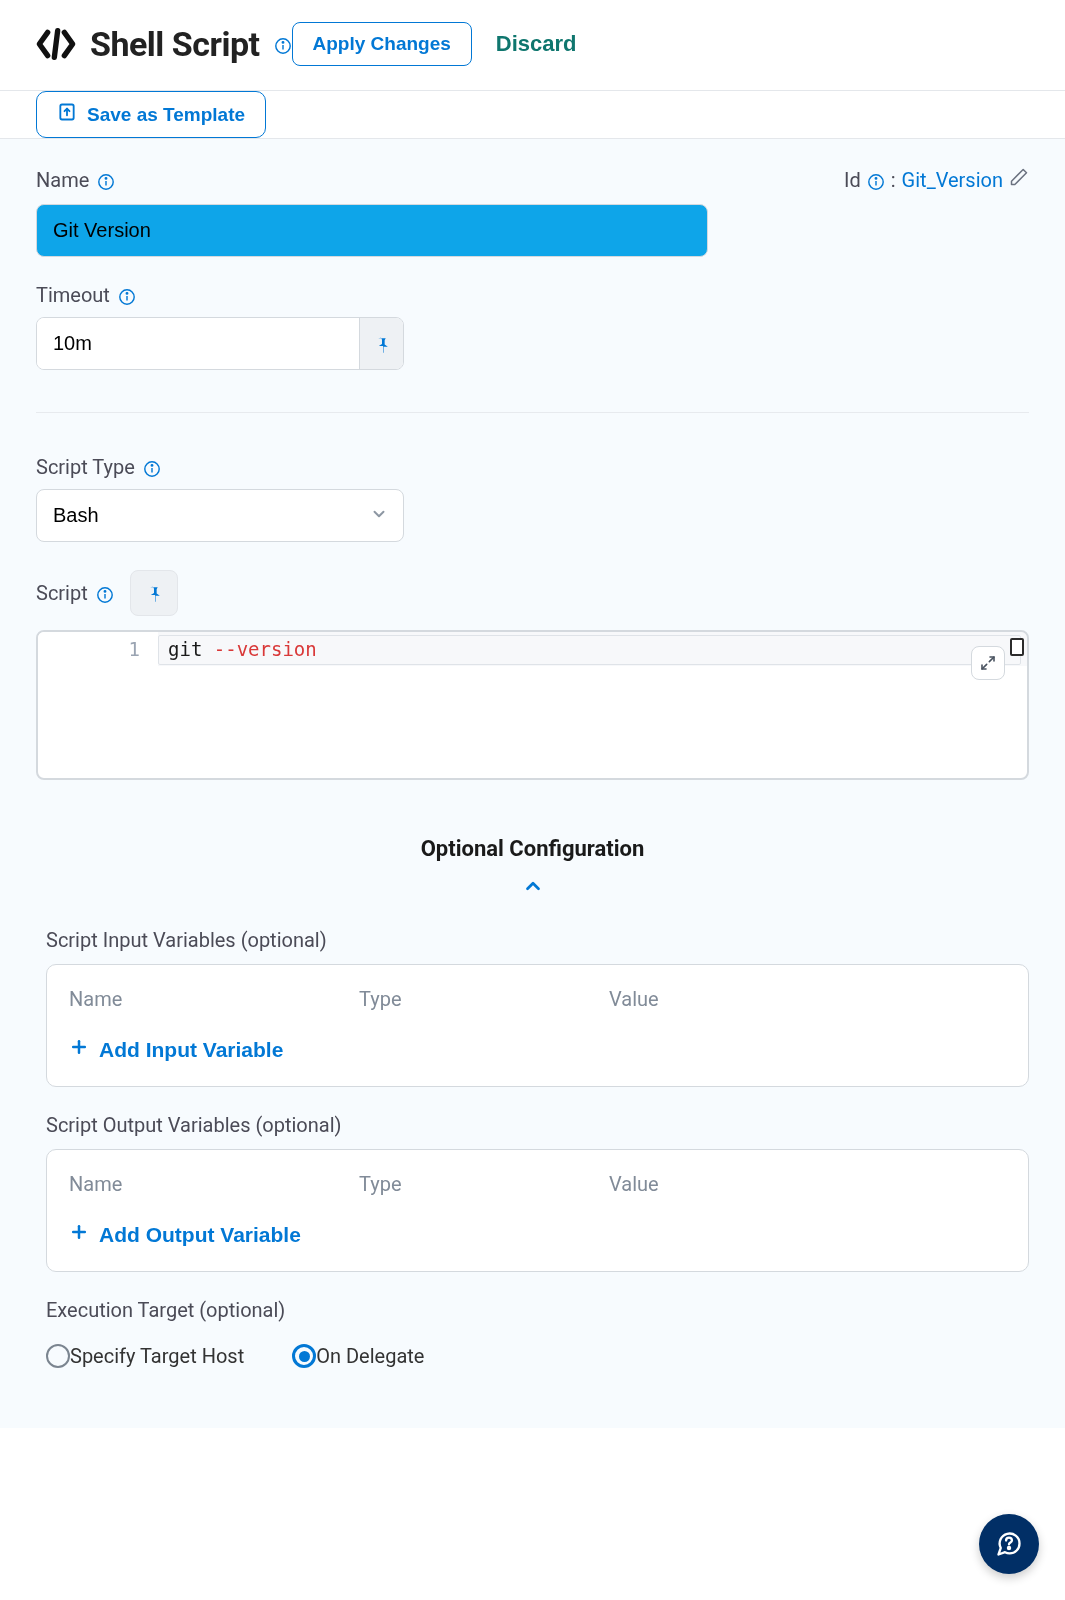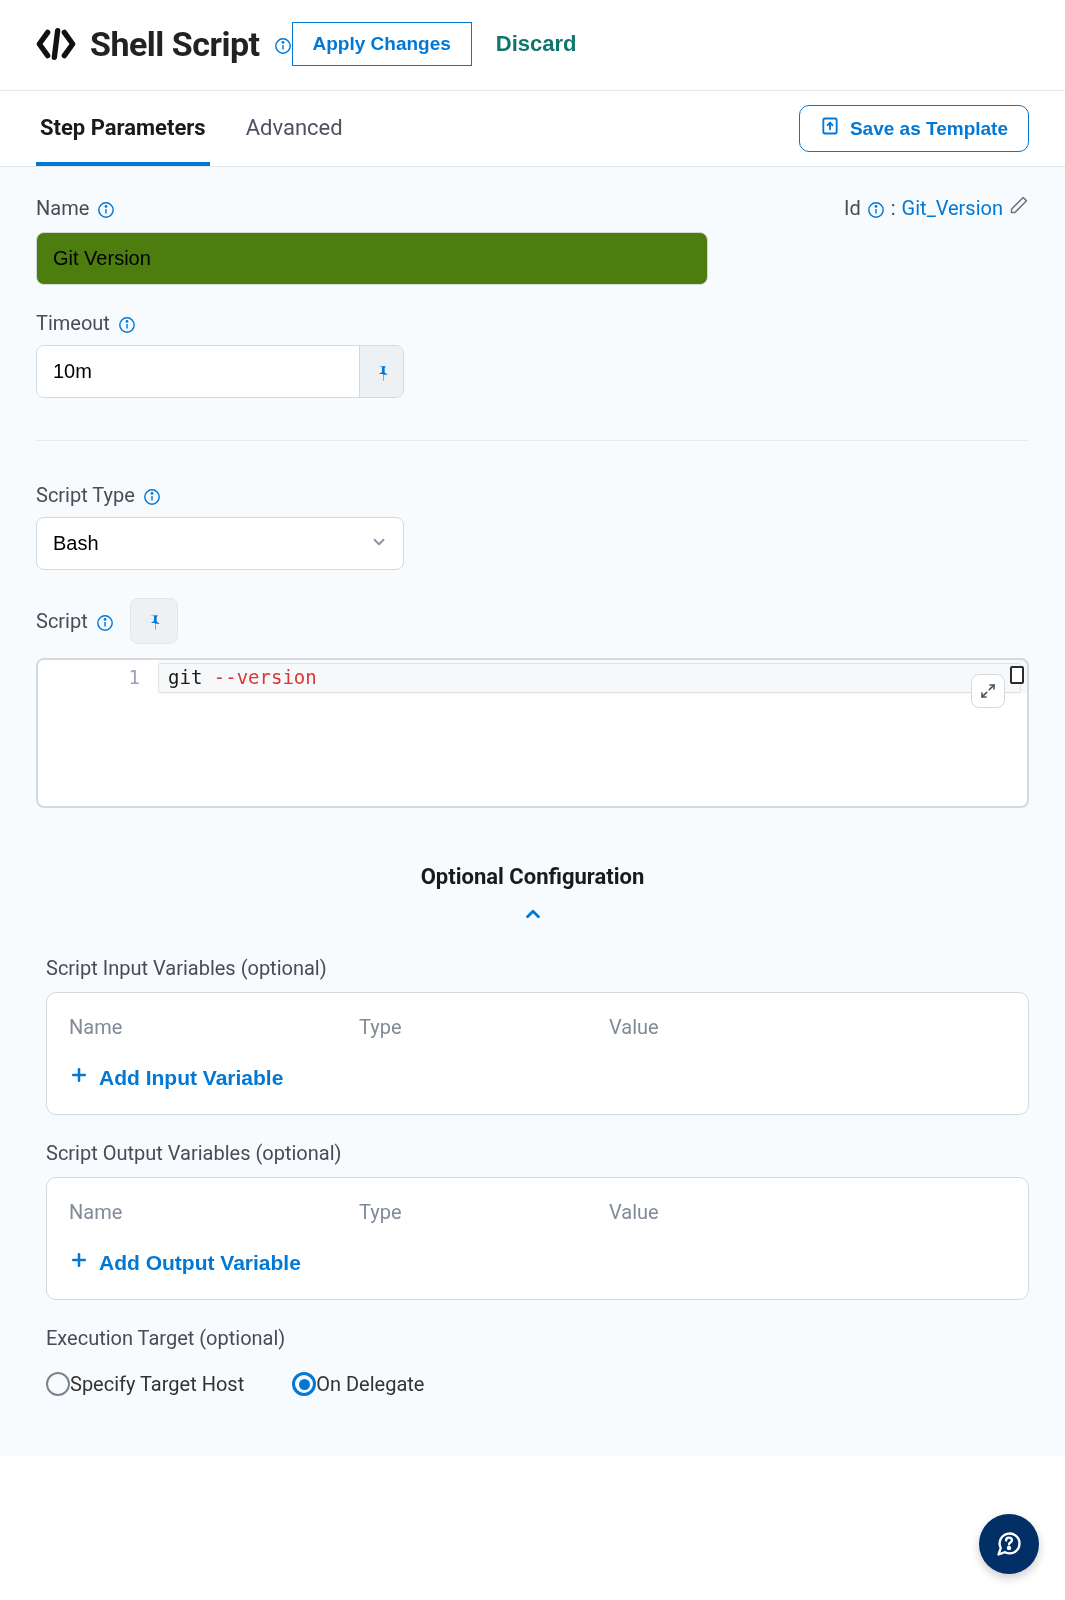--- a/index.html
+++ b/index.html
@@ -5,37 +5,37 @@
   * { box-sizing: border-box; margin: 0; padding: 0; }
   html, body { font-family: -apple-system, BlinkMacSystemFont, "Segoe UI", Roboto, Helvetica, Arial, sans-serif; color:#222; background:#fff; }
   .container { width:1065px; margin:0 auto; background:#fff; }
   
   .topbar { display:flex; align-items:center; justify-content:flex-start; padding:22px 36px 24px 36px; border-bottom:1px solid #e4e7eb; }
   .topbar-left { display:flex; align-items:center; gap:14px; }
   .title { font-size:34px; font-weight:700; letter-spacing:-0.5px; }
   .code-icon { display:inline-flex; }
   .info-icon-sm { display:inline-flex; color:#0278d5; position:relative; top:2px; }
   .topbar-right { display:flex; align-items:center; gap:24px; }
-  .btn-outline { border:1.5px solid #0278d5; color:#0278d5; background:#fff; padding:10px 20px; border-radius:0; font-weight:600; font-size:19px; cursor:pointer; }
+  .btn-outline { border:1.5px solid #0278d5; color:#0278d5; background:#fff; padding:10px 20px; border-radius:8px; font-weight:600; font-size:19px; cursor:pointer; }
   .btn-link { background:none; border:none; color:#0f766e; font-weight:600; font-size:22px; cursor:pointer; }
   
   .tabbar { display:flex; align-items:center; justify-content:space-between; padding:0 36px; border-bottom:1px solid #e4e7eb; background:#fff; }
   .tabs { display:flex; gap:32px; }
   .tab { padding:24px 4px 22px 4px; font-size:22px; color:#4f5162; cursor:pointer; border-bottom:4px solid transparent; }
   .tab.active { font-weight:700; color:#1a1a1a; border-bottom-color:#0278d5; }
   .save-template-btn { border:1.5px solid #0278d5; color:#0278d5; background:#fff; padding:10px 20px; border-radius:10px; font-weight:600; font-size:19px; cursor:pointer; display:flex; align-items:center; gap:10px; }
   
   .panel { background:#f7fbfe; padding:28px 36px 60px 36px; min-height:1200px; }
   .row-top { display:flex; align-items:center; gap:24px; }
   .field-label { font-size:20px; color:#4b4b57; display:flex; align-items:center; gap:8px; margin-bottom:10px; }
   .id-block { margin-left:auto; font-size:20px; display:flex; align-items:center; gap:6px; }
   .id-label { color:#4b4b57; display:flex; align-items:center; gap:6px; }
   .id-value { color:#0278d5; font-weight:400; }
   .pencil-icon { color:#6b7280; cursor:pointer; }
-  .text-input { width:100%; max-width:672px; padding:14px 16px; font-size:20px; border:1px solid #d4d9de; border-radius:8px; background:#4d7c0f; }
+  .text-input { width:100%; max-width:672px; padding:14px 16px; font-size:20px; border:1px solid #d4d9de; border-radius:8px; background:#0ea5e9; }
   .name-input { width:672px; }
   .field { margin-top:26px; }
   .input-with-pin { display:flex; width:368px; border:1px solid #d4d9de; border-radius:8px; overflow:hidden; background:#fff; }
   .input-with-pin input { flex:1; border:none; padding:14px 16px; font-size:20px; outline:none; }
   .pin-btn { width:44px; background:#eef1f4; border:none; border-left:1px solid #d4d9de; color:#0278d5; display:flex; align-items:center; justify-content:center; cursor:pointer; }
   .divider { height:1px; background:#e7eaee; margin:42px 0; }
   .select { width:368px; padding:14px 16px; font-size:20px; border:1px solid #d4d9de; border-radius:8px; background:#fff; -webkit-appearance:none; appearance:none; background-image:none; }
   .select-wrap { position:relative; width:368px; }
   .select-chevron { position:absolute; right:16px; top:50%; transform:translateY(-50%); color:#8d97a3; pointer-events:none; }
   .script-label-row { display:flex; align-items:center; gap:16px; margin-top:28px; }
@@ -88,24 +88,20 @@
           </svg>
       </span>
     </div>
     <div class="topbar-right">
       <button class="btn-outline">Apply Changes</button>
       <button class="btn-link">Discard</button>
     </div>
   </div>
 
   <div class="tabbar">
-    <div class="tabs">
-      <div class="tab active">Step Parameters</div>
-      <div class="tab">Advanced</div>
-    </div>
     <button class="save-template-btn">
       <span>
         <svg width="20" height="20" viewBox="0 0 24 24" fill="none" stroke="#0278d5" stroke-width="2.2" stroke-linecap="round" stroke-linejoin="round">
           <rect x="4" y="3" width="16" height="18" rx="2"></rect>
           <line x1="12" y1="16" x2="12" y2="8"></line>
           <polyline points="9,11 12,8 15,11"></polyline>
         </svg>
       </span>
       <span>Save as Template</span>
     </button>

